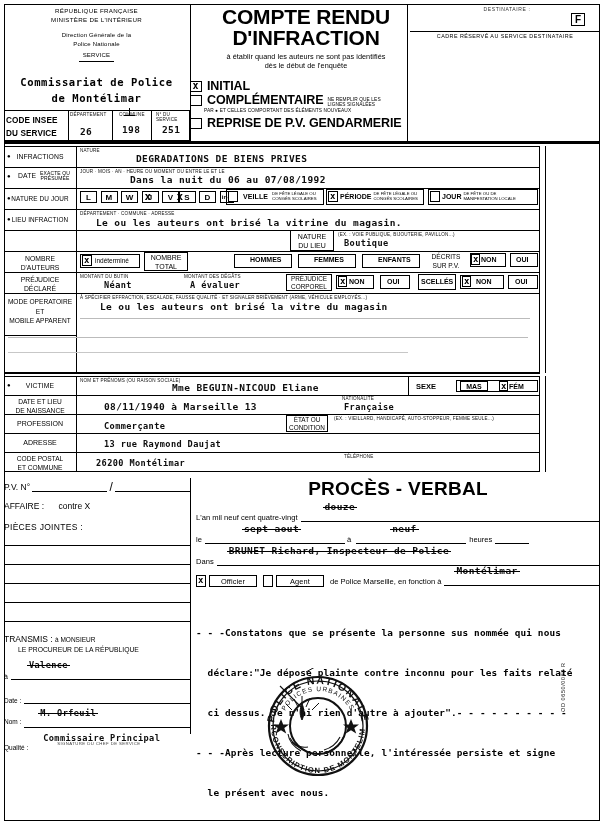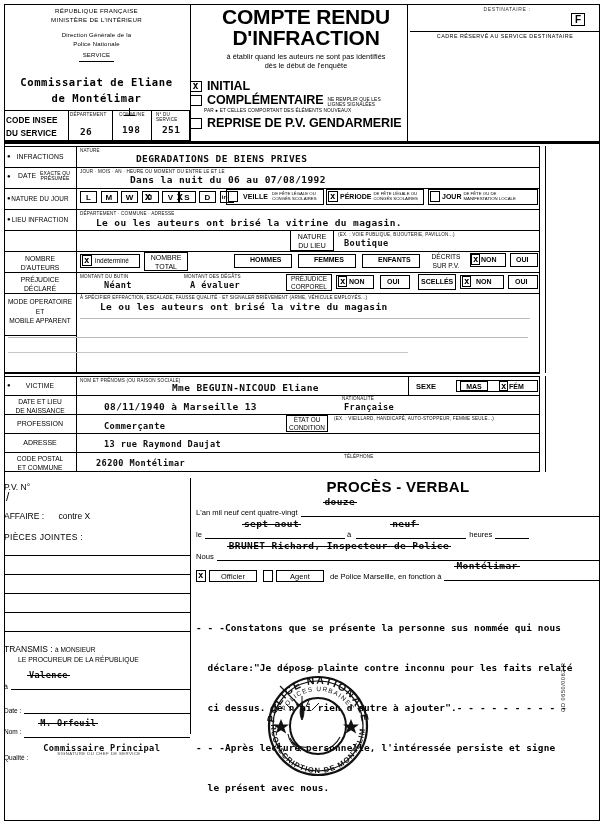--- a/index.html
+++ b/index.html
@@ -94,21 +94,21 @@
   .dayb{width:17px;height:12px;margin-right:3.5px;font-size:8px;}
   .dayb.small{font-size:6px;}
 
   
   #pvLeft{left:4px;top:482px;width:186px;height:250px;}
   .dotline{flex:1;border-bottom:1px solid #000;height:9px;margin-left:3px;}
 
   #pvDiv{left:190px;top:478px;width:1px;height:256px;background:#000;}
 
   #pvRight{left:196px;top:478px;width:404px;height:256px;}
-  .pvTitle{text-align:center;font-weight:bold;font-size:15px;letter-spacing:.3px;}
+  .pvTitle{text-align:center;font-weight:bold;font-size:19px;letter-spacing:.3px;}
   .narr{font-family:"DejaVu Sans Mono",monospace;font-weight:bold;font-size:9.4px;line-height:1.42;letter-spacing:.15px;white-space:pre;}
 
   
   #stamp{left:262px;top:668px;width:112px;height:112px;}
 
   #vertcode{
     position:absolute;left:560px;top:712px;
     font-size:5.5px;letter-spacing:.6px;
     transform:rotate(-90deg);transform-origin:left top;
     white-space:nowrap;color:#222;
@@ -140,21 +140,21 @@
       <div class="ministry">
         <div>RÉPUBLIQUE FRANÇAISE</div>
         <div>MINISTÈRE DE L'INTÉRIEUR</div>
       </div>
       <div class="dgpn">
         <div>Direction Générale de la</div>
         <div>Police Nationale</div>
         <div style="margin-top:2px;"><span class="svcline">SERVICE</span></div>
       </div>
       <div class="commissariat">
-        <div>Commissariat de Eliane</div>
+        <div>Commissariat de Police</div>
         <div>de Montélimar</div>
       </div>
     </div>
 
     <div class="box" id="hdrDiv"></div>
 
     <div class="box" id="titleBlk">
       <div class="bigtitle">COMPTE RENDU</div>
       <div class="bigtitle">D'INFRACTION</div>
       <div class="subtitle">
@@ -435,21 +435,21 @@
 
     <div class="box" style="left:0;top:76px;width:72px;height:20px;text-align:center;font-size:6.6px;line-height:1.3;padding-top:3px;box-sizing:border-box;">
       <div>CODE POSTAL</div>
       <div>ET COMMUNE</div>
     </div>
     <div class="box tw tw9" style="left:92px;top:82px;">26200 Montélimar</div>
     <div class="box minihead" style="left:340px;top:78px;">TÉLÉPHONE</div>
   </div>
 
   <div class="box" id="pvLeft">
-    <div style="display:flex;align-items:flex-start;font-size:8.5px;flex-direction:column;">
+    <div style="display:flex;align-items:center;font-size:8.5px;">
       <span>P.V. N°</span>
       <span class="dotline" style="margin-left:2px;"></span>
       <span style="margin:0 2px;font-size:12px;line-height:8px;">/</span>
       <span class="dotline" style="margin-left:0;"></span>
     </div>
 
     <div style="margin-top:9px;font-size:8.5px;">
       <span>AFFAIRE :</span>
       <span style="margin-left:12px;">contre X</span>
     </div>
@@ -514,21 +514,21 @@
       </span>
       <span style="margin:0 2px;">à</span>
       <span class="dotline" style="max-width:110px;position:relative;">
         <span class="tw tw10 strike" style="position:absolute;left:36px;top:-11px;">neuf</span>
       </span>
       <span style="margin-left:3px;">heures</span>
       <span class="dotline" style="max-width:34px;"></span>
     </div>
 
     <div style="margin-top:12px;display:flex;align-items:flex-end;font-size:7.6px;">
-      <span>Nous</span>
+      <span>Dans</span>
       <span class="dotline" style="position:relative;">
         <span class="tw tw10 strike" style="position:absolute;left:12px;top:-11px;white-space:nowrap;">BRUNET Richard, Inspecteur de Police</span>
       </span>
     </div>
 
     <div style="margin-top:9px;display:flex;align-items:center;font-size:7.6px;">
       <span class="cb x" style="width:10px;height:12px;margin-right:3px;"></span>
       <span class="obox" style="width:48px;height:12px;font-weight:normal;font-size:7.4px;">Officier</span>
       <span class="cb" style="width:10px;height:12px;margin:0 3px 0 6px;"></span>
       <span class="obox" style="width:48px;height:12px;font-weight:normal;font-size:7.4px;">Agent</span>

